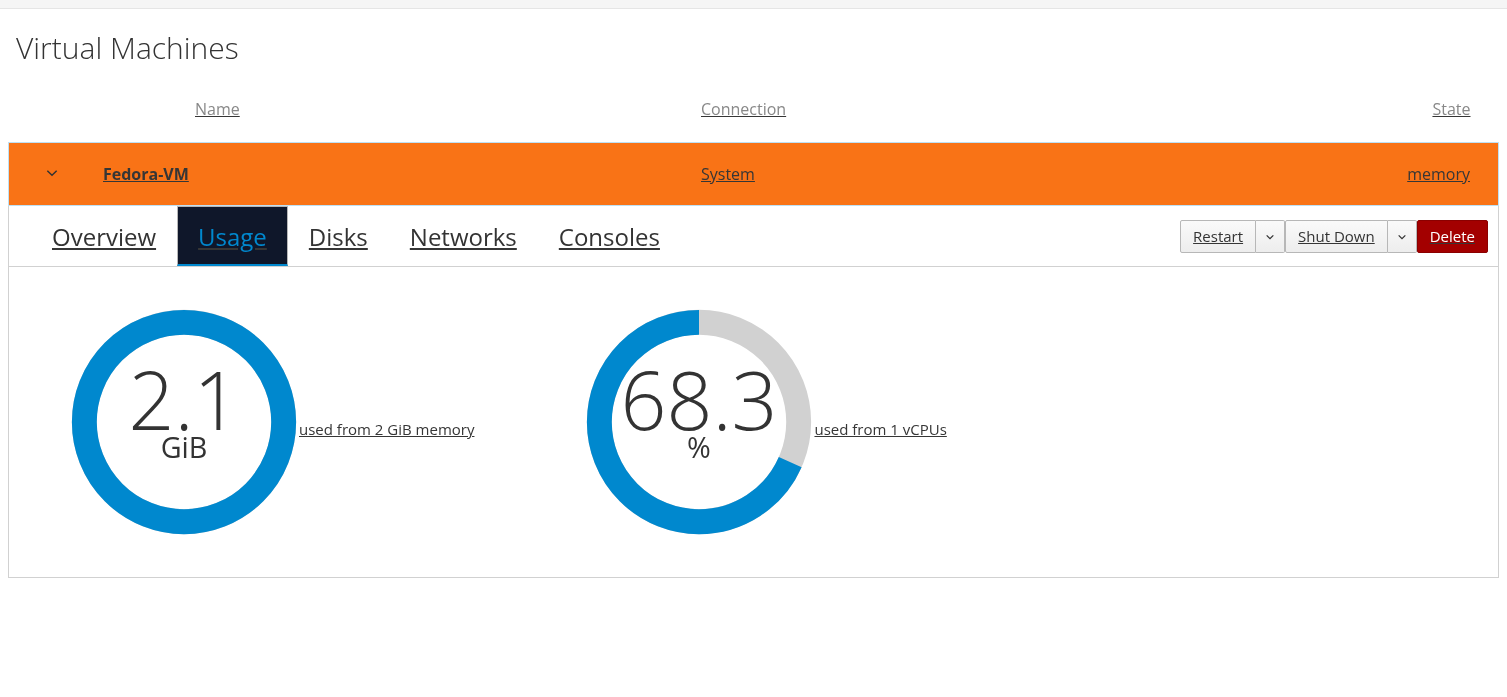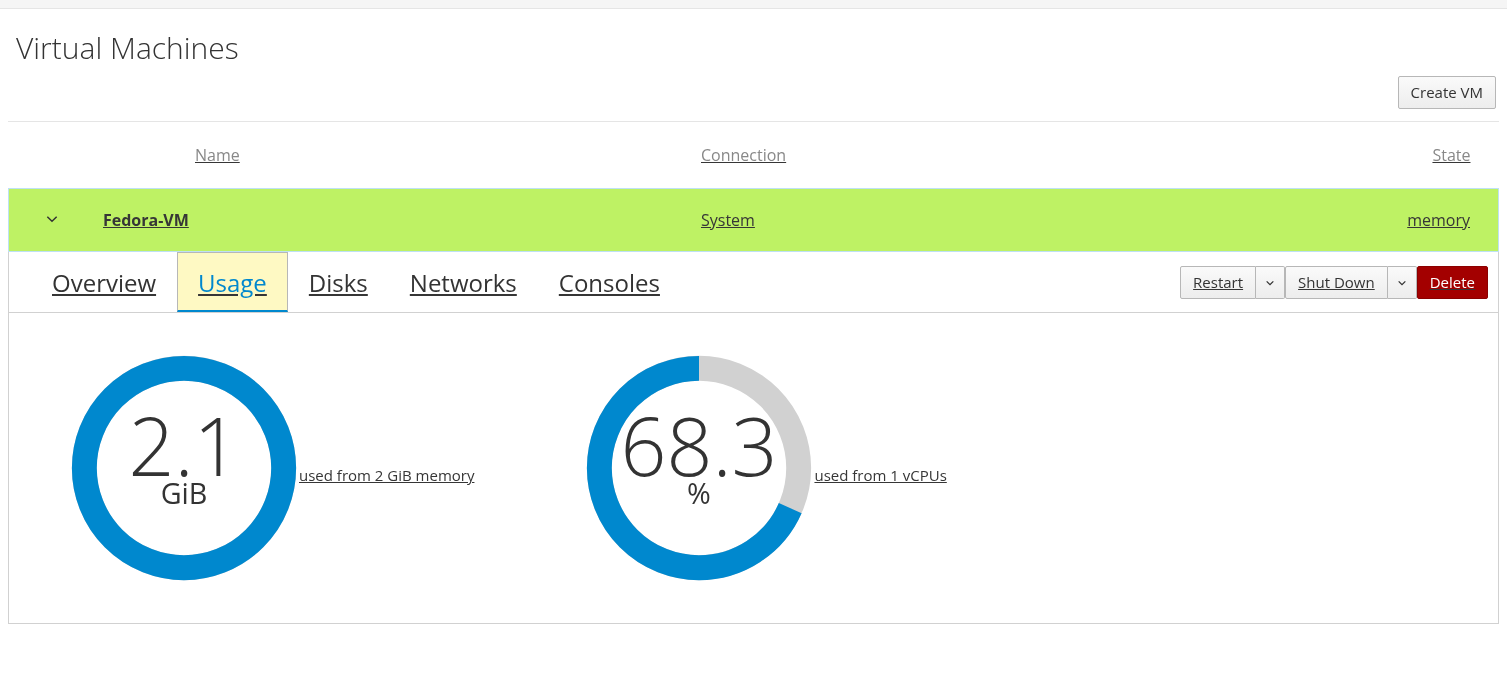--- a/index.html
+++ b/index.html
@@ -9,50 +9,47 @@
   .toolbar-row{display:flex;justify-content:flex-end;border-bottom:1px solid #e5e5e5;padding:0 3px 12px 3px;}
   .btn{background:linear-gradient(#fafafa,#ededed);border:1px solid #b7b7b7;color:#333;padding:5px 12px 6px;font-size:15px;border-radius:2px;cursor:pointer;font-family:inherit;}
   .btn-split{display:inline-flex;}
   .btn-split .btn{border-radius:2px 0 0 2px;}
   .btn-split .caret-btn{border-radius:0 2px 2px 0;border-left:0;padding:5px 9px 6px;}
   .btn-danger{background:#a30000;border:1px solid #8b0000;color:#fff;padding:5px 12px 6px;font-size:15px;border-radius:2px;cursor:pointer;font-family:inherit;}
   table.listing{width:100%;border-collapse:collapse;text-decoration:underline;}
   table.listing th{font-weight:400;color:#888;text-align:left;padding:22px 8px 22px 8px;font-size:16px;}
   table.listing th.col-name{padding-left:100px;width:490px;}
   table.listing th.col-state{text-align:right;padding-right:28px;}
-  tr.vm-row td{background:#bef264;border-top:1px solid #bee1f4;border-bottom:1px solid #bee1f4;padding:20px 8px;font-size:16px;vertical-align:middle;}
+  tr.vm-row td{background:#f97316;border-top:1px solid #bee1f4;border-bottom:1px solid #bee1f4;padding:20px 8px;font-size:16px;vertical-align:middle;}
   tr.vm-row td:first-child{border-left:1px solid #bee1f4;width:70px;text-align:center;}
   tr.vm-row td:last-child{border-right:1px solid #bee1f4;text-align:right;padding-right:28px;}
   .vm-name{font-weight:700;}
   .expander svg{width:14px;height:14px;}
   tr.detail-row td{border:1px solid #d1d1d1;border-top:none;padding:0;}
   .detail-wrap{}
   .tabbar{display:flex;align-items:center;border-bottom:1px solid #d1d1d1;padding:0 10px 0 22px;}
   .tabs{display:flex;gap:0;}
   .tab{padding:13px 20px 11px;font-size:24px;color:#333;cursor:pointer;border:1px solid transparent;border-bottom:none;position:relative;top:0;}
-  .tab.active{color:#0088ce;border:1px solid #b7b7b7;border-bottom:2px solid #0088ce;background:#fef9c3;}
+  .tab.active{color:#0088ce;border:1px solid #b7b7b7;border-bottom:2px solid #0088ce;background:#0f172a;}
   .tab-actions{margin-left:auto;display:flex;padding:6px 0;}
   .gauges{display:flex;gap:110px;padding:40px 60px 40px 60px;}
   .gauge{display:flex;flex-direction:row;align-items:center;}
   .gauge svg{width:230px;height:230px;}
   .gauge-caption{margin-top:14px;font-size:15px;color:#363636;}
   .gauge-center-num{font-size:42px;fill:#333;font-weight:300;}
   .gauge-center-unit{font-size:15px;fill:#333;}
 </style>
 </head>
 <body>
 
 <div class="page">
   <div class="topbar"></div>
 
   <h1 class="page-title">Virtual Machines</h1>
 
-  <div class="toolbar-row">
-    <button class="btn">Create VM</button>
-  </div>
 
   <table class="listing">
     <thead>
       <tr>
         <th style="width:70px"></th>
         <th class="col-name">Name</th>
         <th>Connection</th>
         <th class="col-state">State</th>
       </tr>
     </thead>

